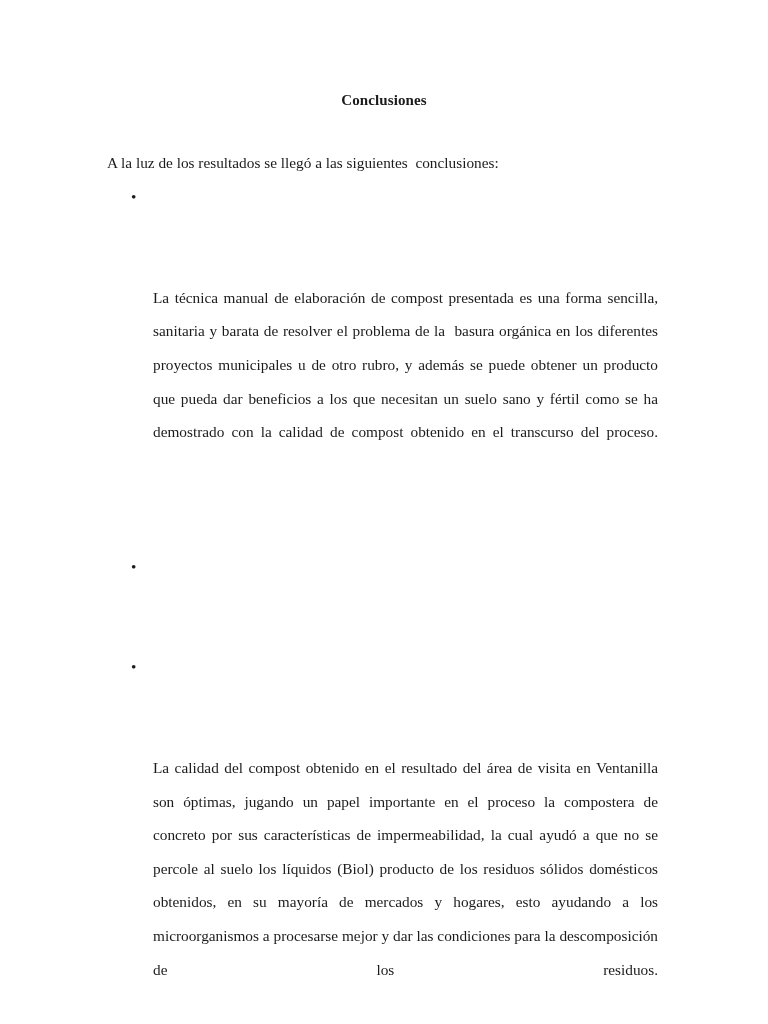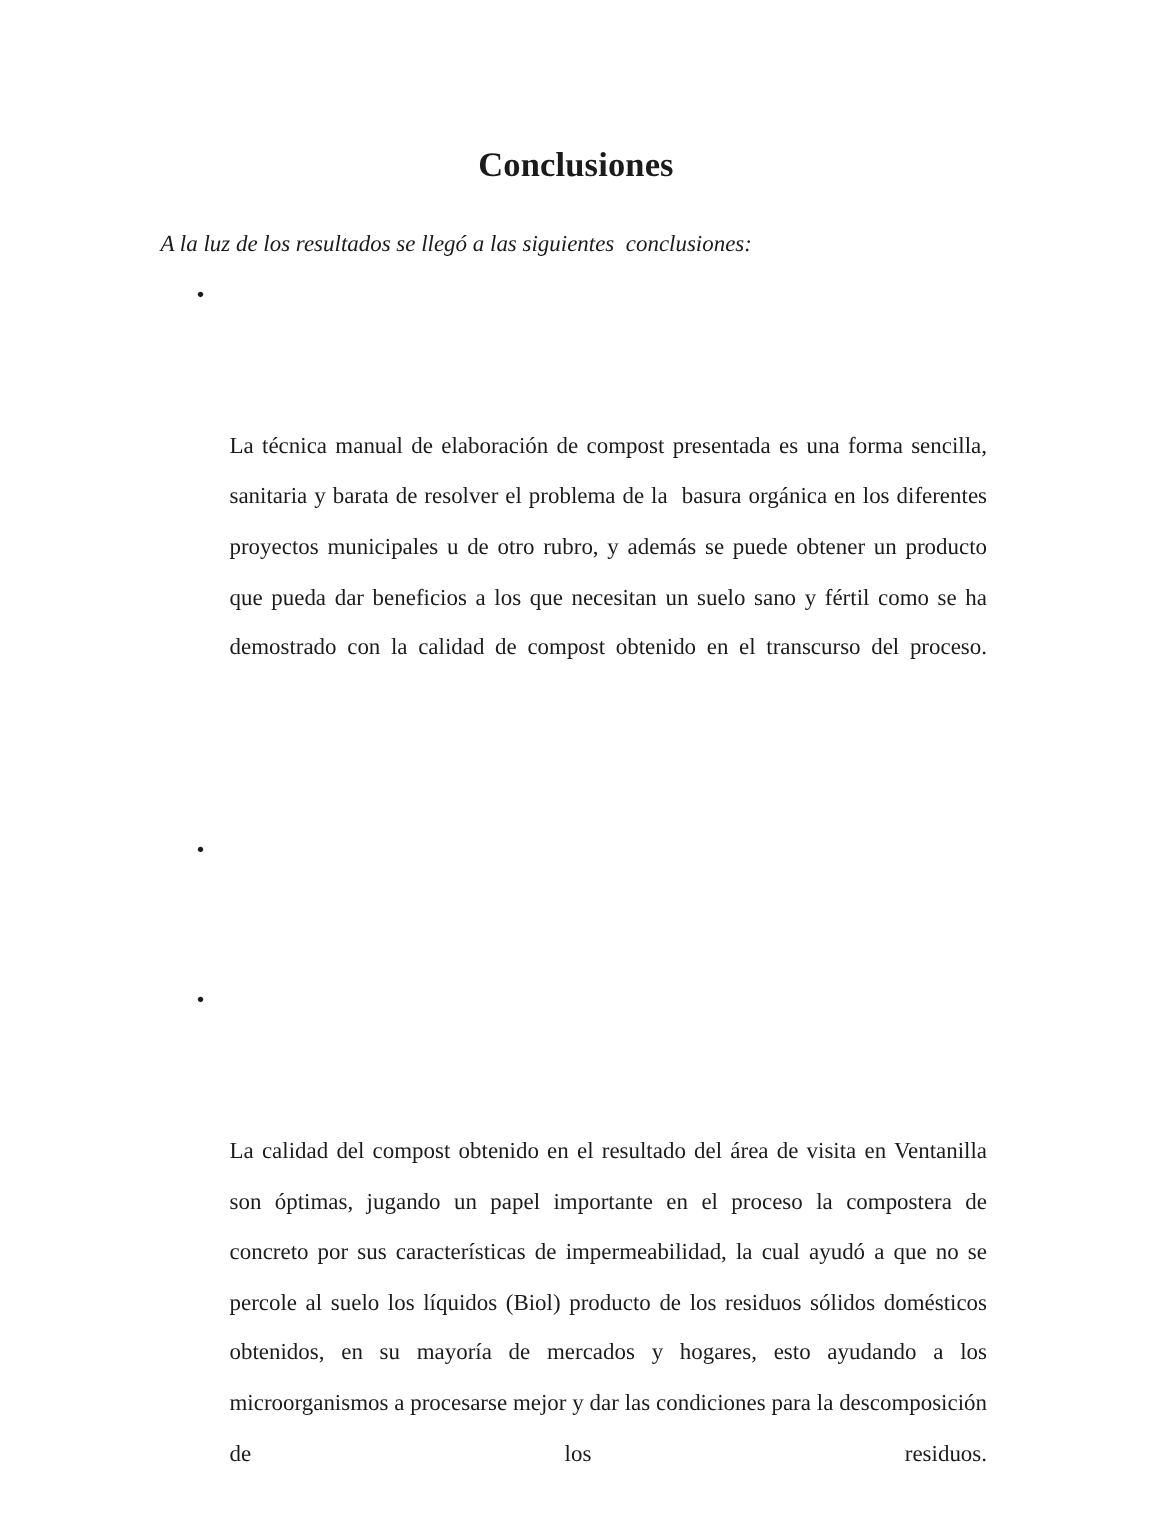--- a/index.html
+++ b/index.html
@@ -24,36 +24,35 @@
     background: #ffffff;
     box-sizing: border-box;
   }
 
   .doc-title {
     position: absolute;
     top: 82px;
     left: 0;
     width: 768px;
     text-align: center;
-    font-size: 23px;
+    font-size: 15px;
     font-weight: bold;
     letter-spacing: 0.1px;
     line-height: 1.1;
   }
 
   .intro-line {
     position: absolute;
     top: 138px;
     left: 107px;
     width: 560px;
     font-size: 15.3px;
     line-height: 20px;
     text-align: left;
     white-space: pre-wrap;
-    font-style: italic;
   }
 
   .bullet-list {
     position: absolute;
     top: 180px;
     left: 0;
     width: 768px;
     margin: 0;
     padding: 0;
     list-style: none;

